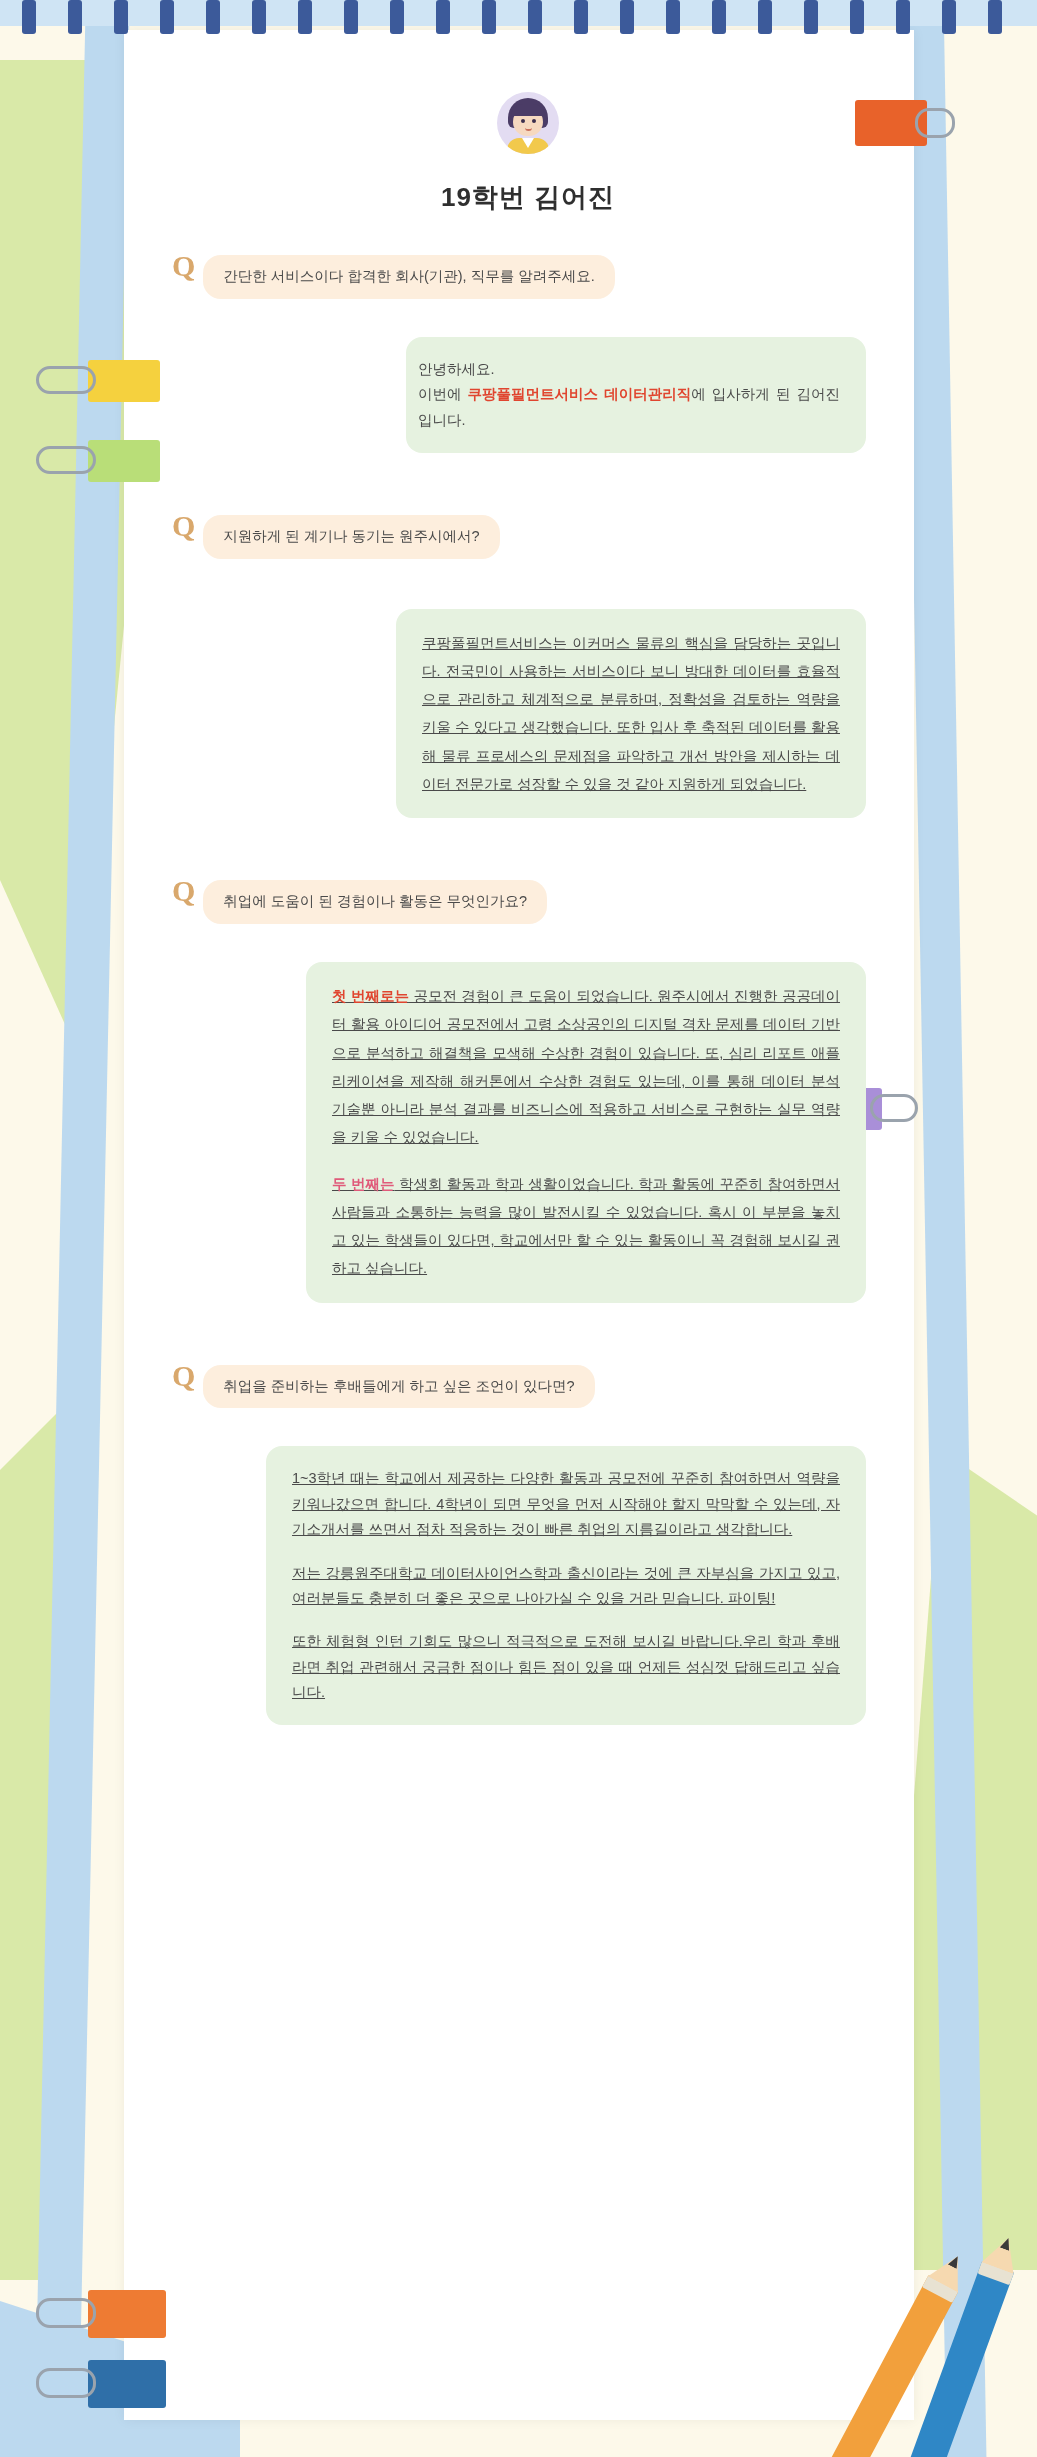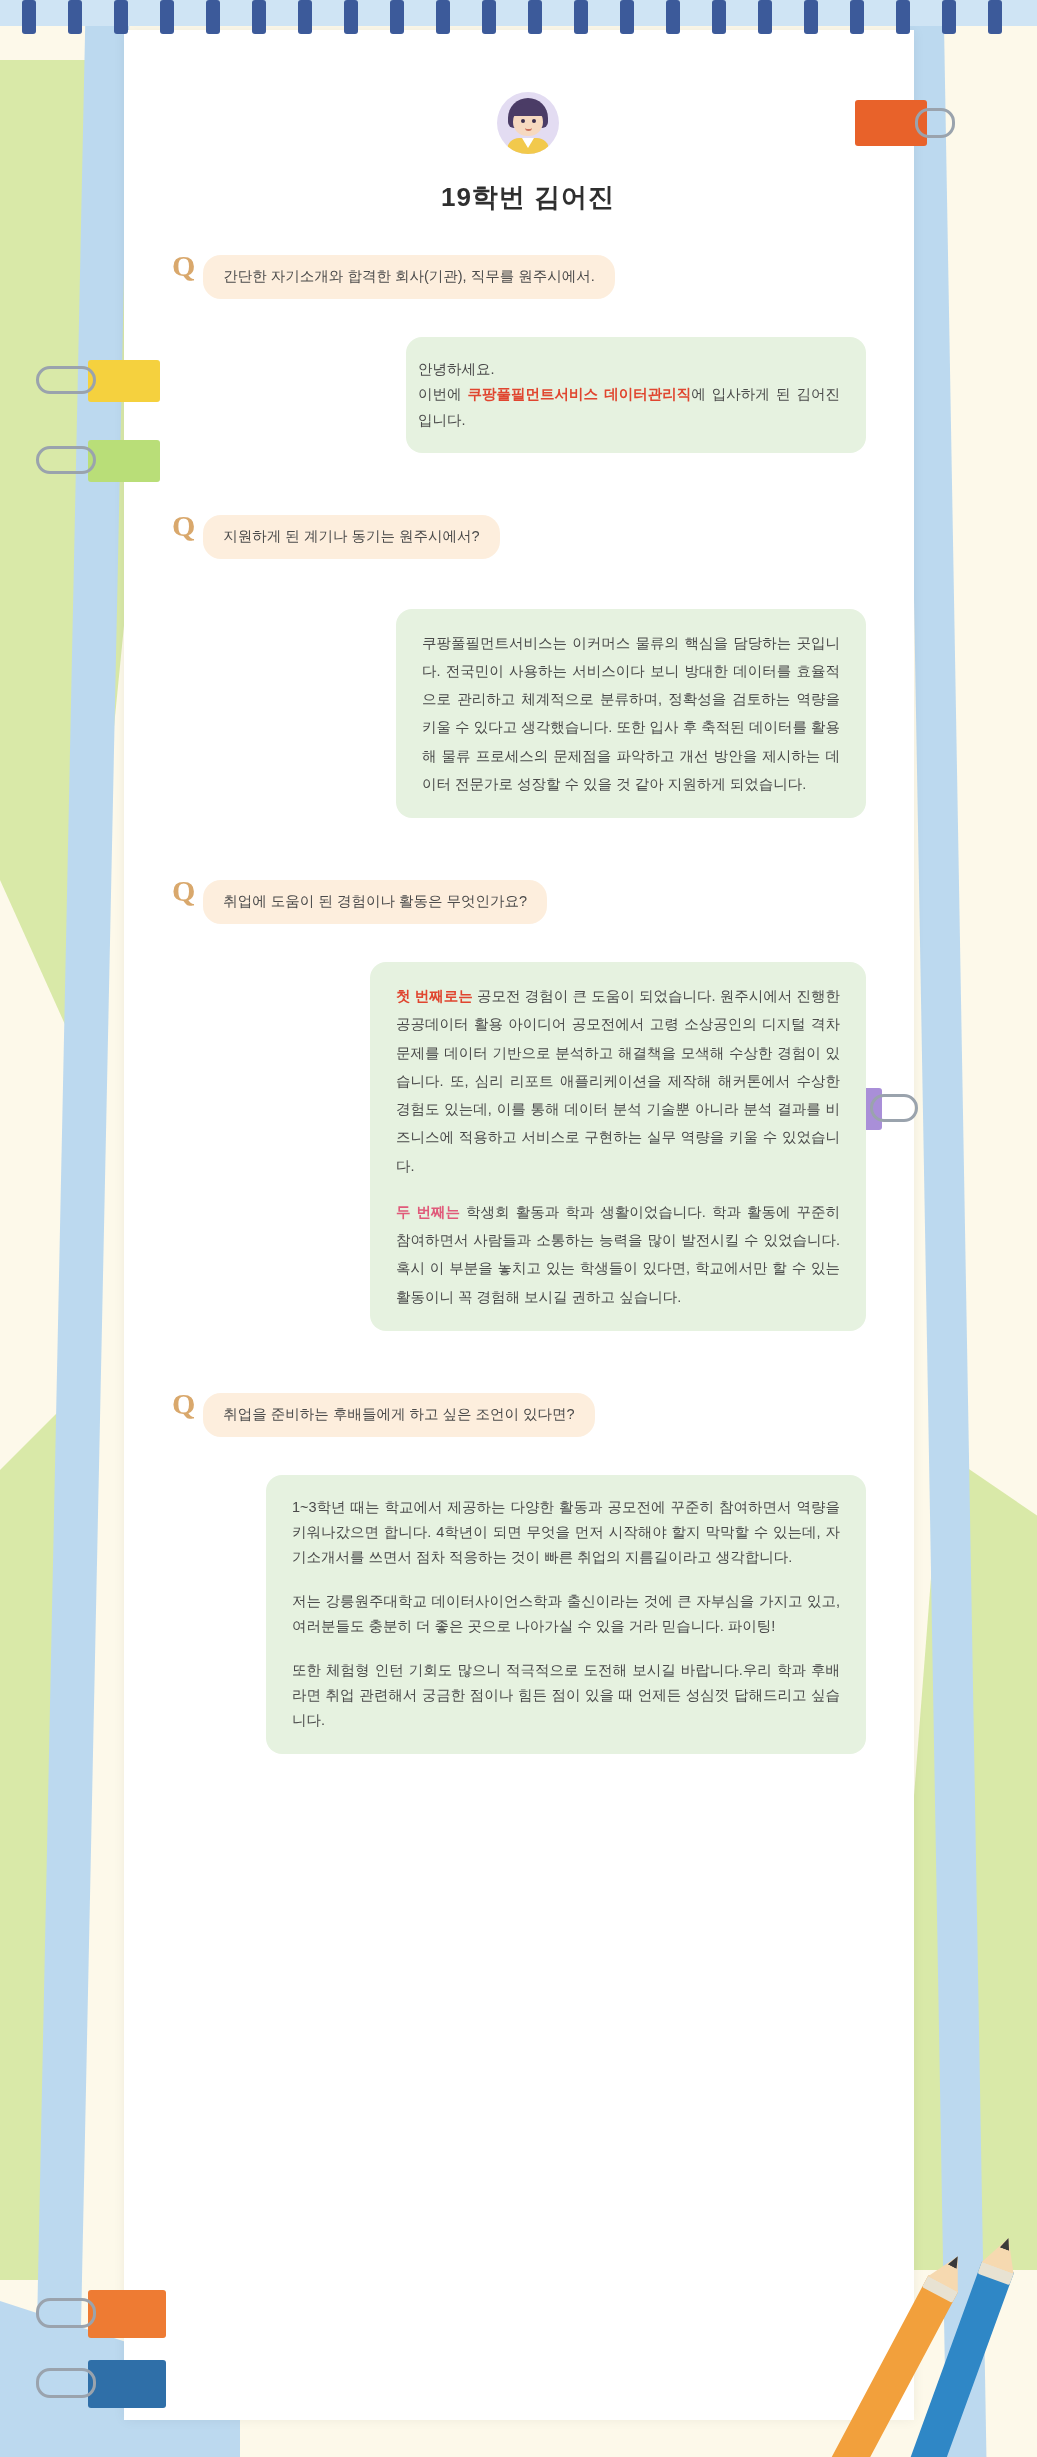--- a/index.html
+++ b/index.html
@@ -147,23 +147,23 @@
     background: #e6f2e0;
     color: #4a4a4a;
     font-size: 14.5px;
     line-height: 1.95;
     padding: 20px 26px;
     border-radius: 16px;
     text-align: justify;
   }
   .a-bubble.narrow { max-width: 460px; padding-left: 12px; }
   .a-bubble.wide { width: 470px; }
-  .a-bubble.wider { width: 496px; }
+  .a-bubble.wider { width: 560px; }
   .a-bubble.full { width: 600px; }
-  .a-bubble p { margin: 0 0 18px 0; }
+  .a-bubble p { margin: 0 0 18px 0; text-decoration: underline; }
   .a-bubble p:last-child { margin-bottom: 0; }
   .a-bubble.tight { line-height: 1.75; }
   .hl-red { color: #e0452f; font-weight: bold; }
   .hl-pink { color: #e05a7a; font-weight: bold; }
 
   .sp-1 { height: 34px; }
   .sp-2 { height: 46px; }
 
   
   .pencil { position: absolute; z-index: 7; transform-origin: center; }
@@ -263,21 +263,21 @@
         <div class="mouth"></div>
       <div class="body"></div>
         <div class="collar"></div>
     </div>
     <div class="title">19학번   김어진</div>
   </div>
 
   <div class="qa-block">
     <div class="q-row">
       <div class="q-mark">Q</div>
-      <div class="q-bubble">간단한 자기소개와 합격한 회사(기관), 직무를 원주시에서.</div>
+      <div class="q-bubble">간단한 서비스이다 합격한 회사(기관), 직무를 알려주세요.</div>
     </div>
     <div class="sp-1"></div>
     <div class="a-wrap">
       <div class="a-bubble tight narrow">
         <div>안녕하세요.</div>
         <div>
           <span>이번에 </span><span class="hl-red">쿠팡풀필먼트서비스 데이터관리직</span><span>에 입사하게 된 김어진입니다.</span>
         </div>
       </div>
     </div>

